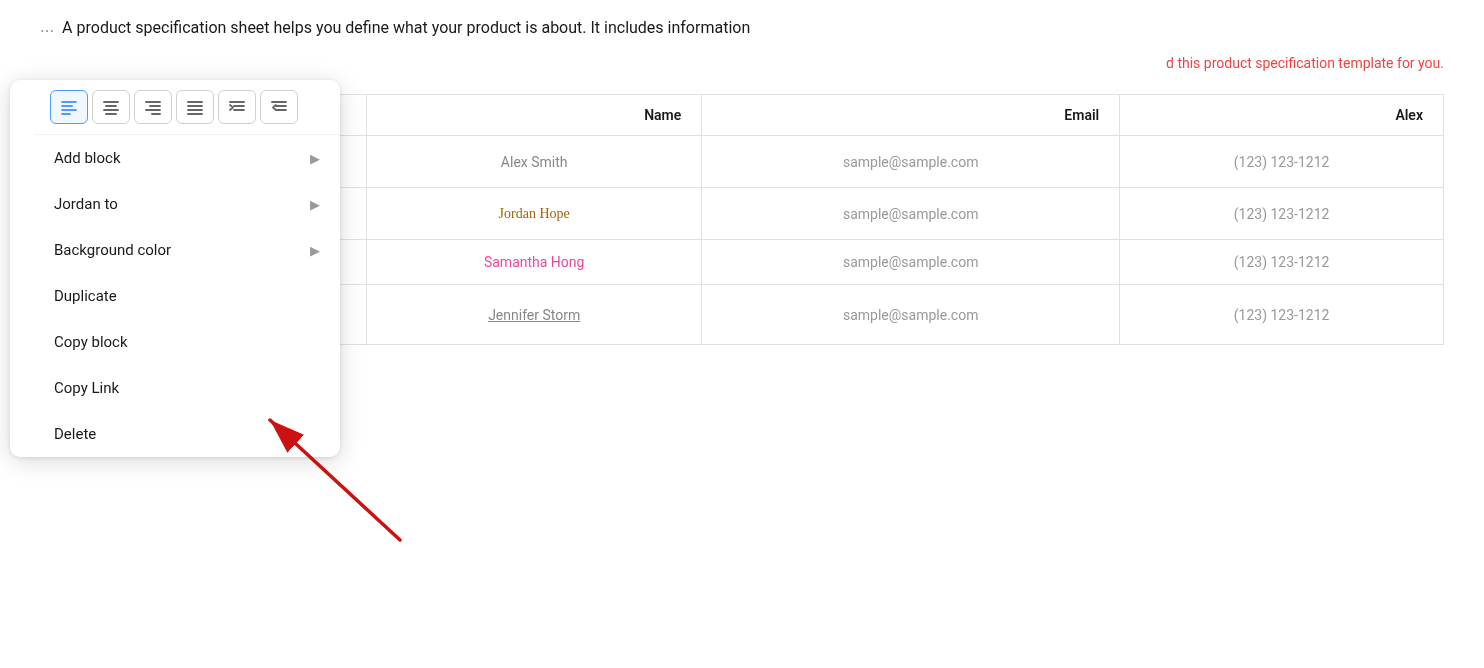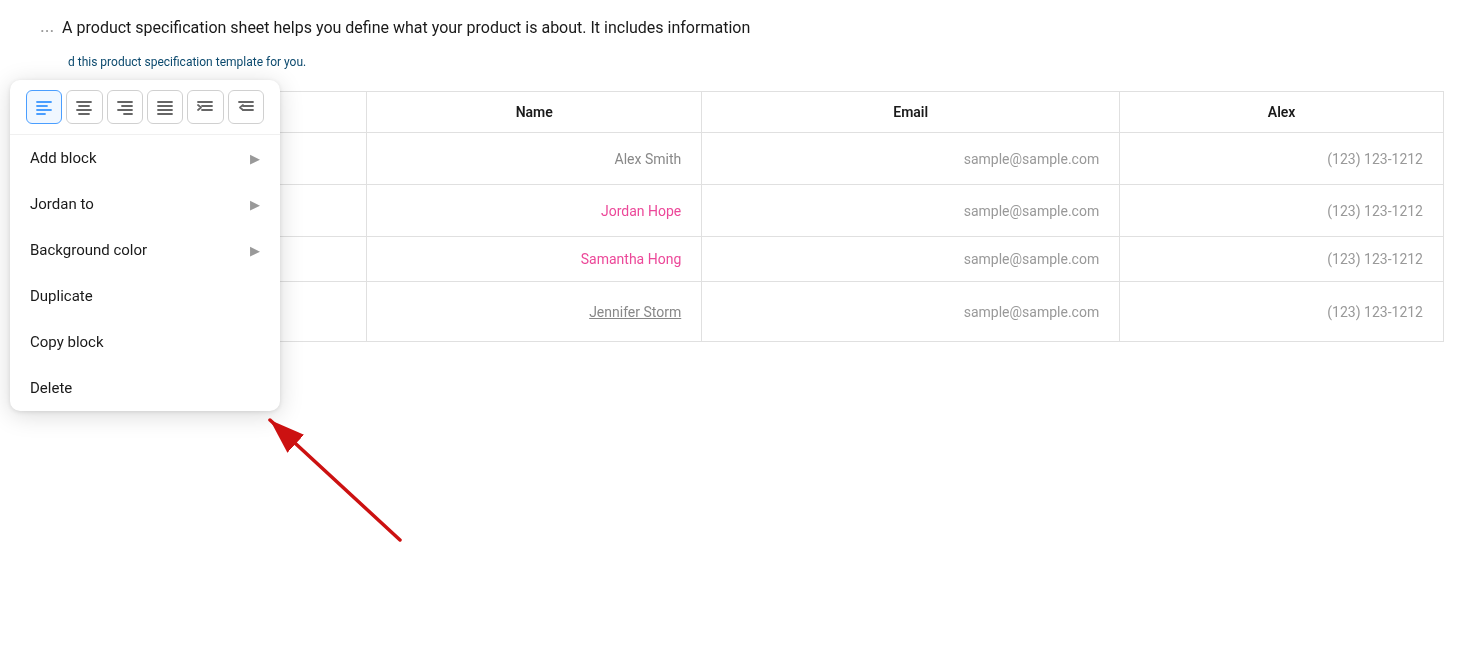--- a/index.html
+++ b/index.html
@@ -33,50 +33,51 @@
     }
 
     .ellipsis-icon {
       color: #999;
       font-size: 18px;
       flex-shrink: 0;
       margin-top: 2px;
     }
 
     .desc-line2 {
-      font-size: 12px;
-      color: #0c4a6e;
+      font-size: 14px;
+      color: #ef4444;
       line-height: 1.5;
       margin-left: 28px;
       margin-bottom: 20px;
+      text-align: right;
     }
 
     
     .data-table {
       width: 100%;
       border-collapse: collapse;
       margin-left: 28px;
     }
 
     .data-table th {
       background: #fff;
       border: 1px solid #e0e0e0;
       padding: 12px 20px;
-      text-align: center;
+      text-align: right;
       font-weight: 600;
       font-size: 14px;
       color: #1a1a1a;
     }
 
     .data-table td {
       border: 1px solid #e0e0e0;
       padding: 14px 20px;
       font-size: 14px;
       color: #999;
-      text-align: right;
+      text-align: center;
     }
 
     .badge {
       display: inline-block;
       padding: 4px 12px;
       border-radius: 12px;
       font-size: 13px;
       font-weight: 500;
     }
 
@@ -101,26 +102,27 @@
       justify-content: center;
       padding: 0;
       margin: 0 auto;
     }
 
     
     .context-menu {
       position: absolute;
       top: 80px;
       left: 10px;
-      width: 270px;
+      width: 330px;
       background: #ffffff;
       border-radius: 10px;
       box-shadow: 0 4px 24px rgba(0,0,0,0.15), 0 1px 4px rgba(0,0,0,0.1);
       z-index: 100;
       overflow: hidden;
+      padding-left: 24px;
     }
 
     
     .align-toolbar {
       display: flex;
       align-items: center;
       padding: 10px 16px;
       border-bottom: 1px solid #f0f0f0;
       gap: 4px;
     }
@@ -208,21 +210,21 @@
           <span class="badge badge-green">ervice Rep</span>
         </td>
         <td style="color:#888;">Alex Smith</td>
         <td>sample@sample.com</td>
         <td>(123) 123-1212</td>
       </tr>
       <tr>
         <td class="first-col">
           <span class="badge badge-purple">nager</span>
         </td>
-        <td style="color:#ec4899;">Jordan Hope</td>
+        <td style="color:#a16207;font-family:Liberation Serif, serif;">Jordan Hope</td>
         <td>sample@sample.com</td>
         <td>(123) 123-1212</td>
       </tr>
       <tr>
         <td class="first-col"></td>
         <td style="color:#ec4899;">Samantha Hong</td>
         <td>sample@sample.com</td>
         <td>(123) 123-1212</td>
       </tr>
       <tr>
@@ -313,20 +315,23 @@
   </div>
 
   <div class="menu-item">
     <span>Duplicate</span>
   </div>
 
   <div class="menu-item">
     <span>Copy block</span>
   </div>
 
+  <div class="menu-item">
+    <span>Copy Link</span>
+  </div>
 
   <div class="menu-item">
     <span>Delete</span>
   </div>
 
 </div>
 
 <svg class="arrow-annotation" viewBox="0 0 280 180" xmlns="http://www.w3.org/2000/svg">
   <defs>
     <marker id="arrowhead" markerWidth="10" markerHeight="7" refX="10" refY="3.5" orient="auto">

